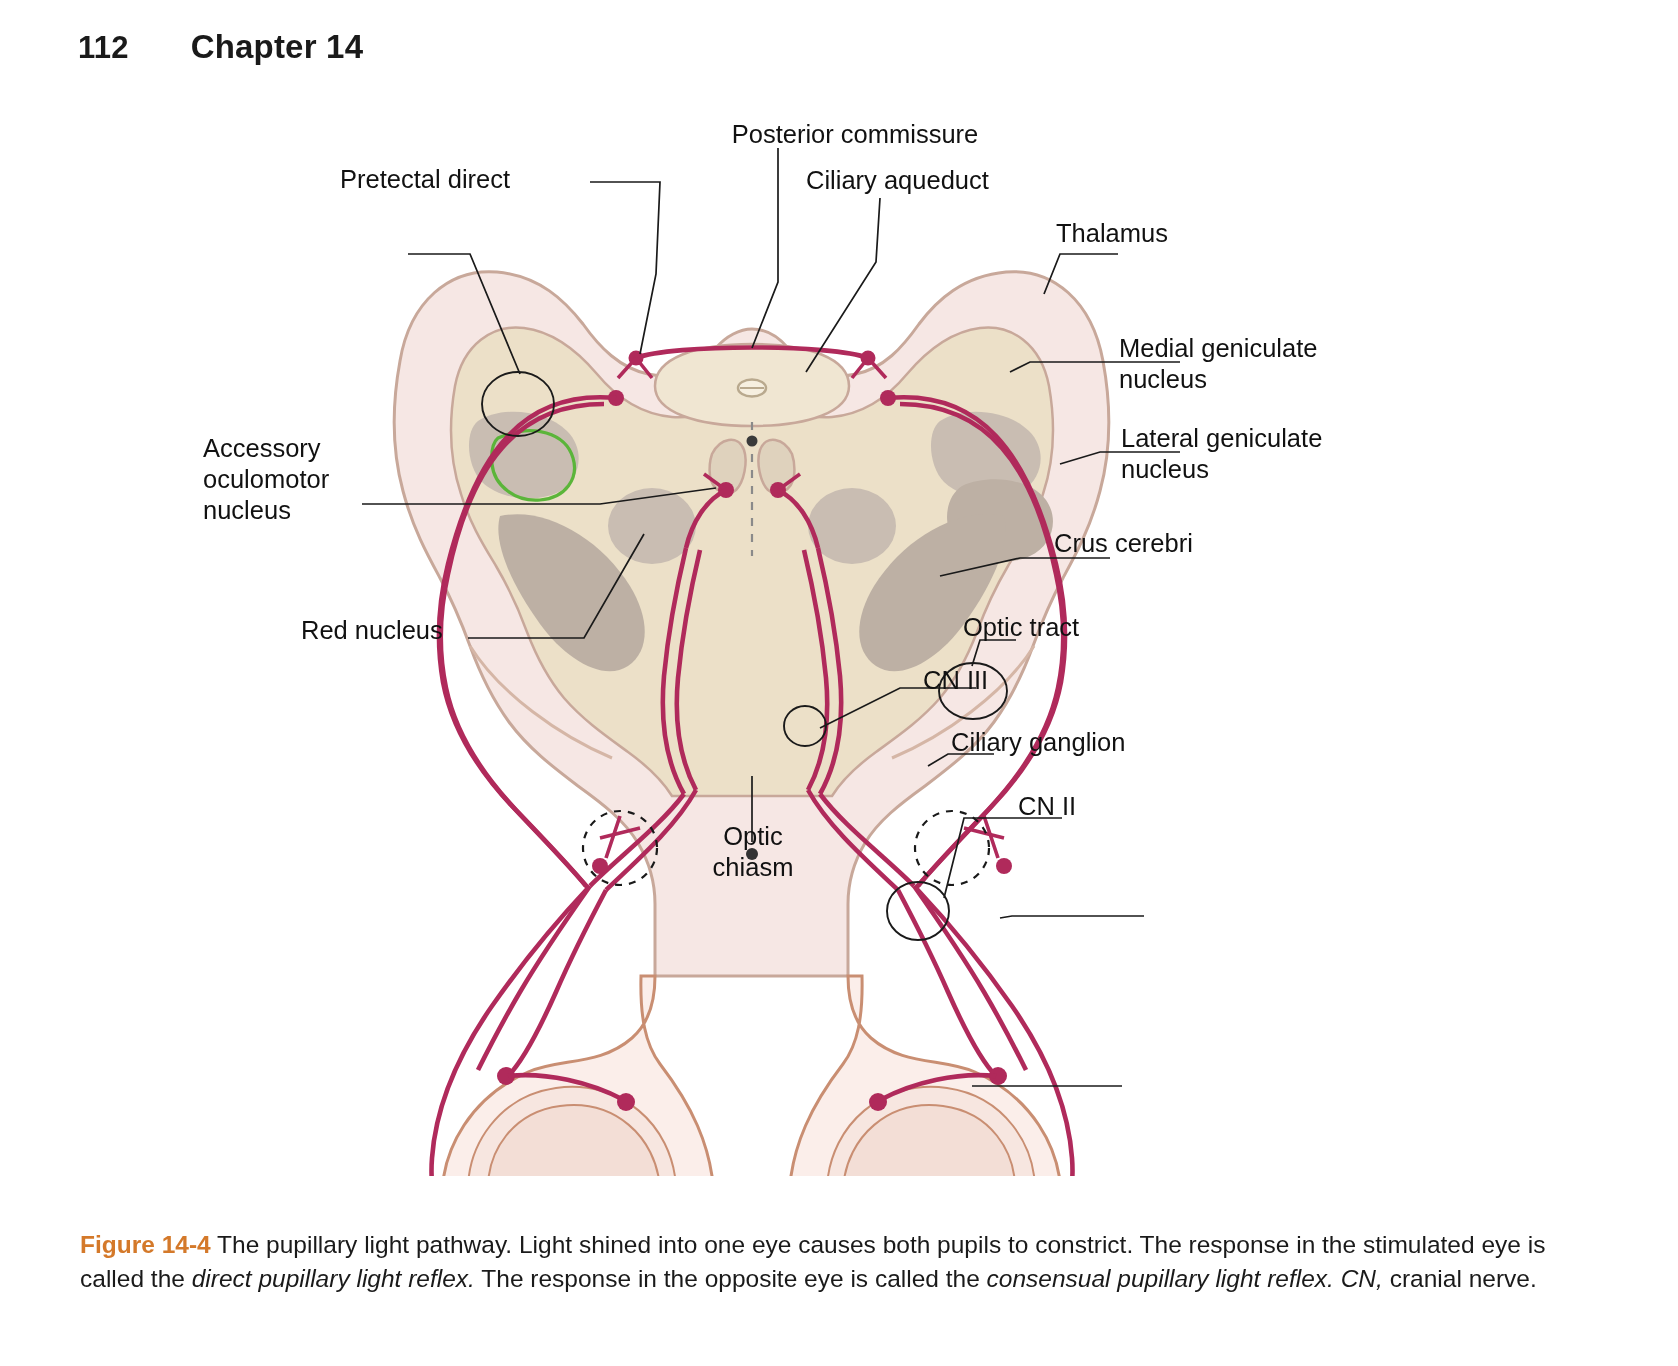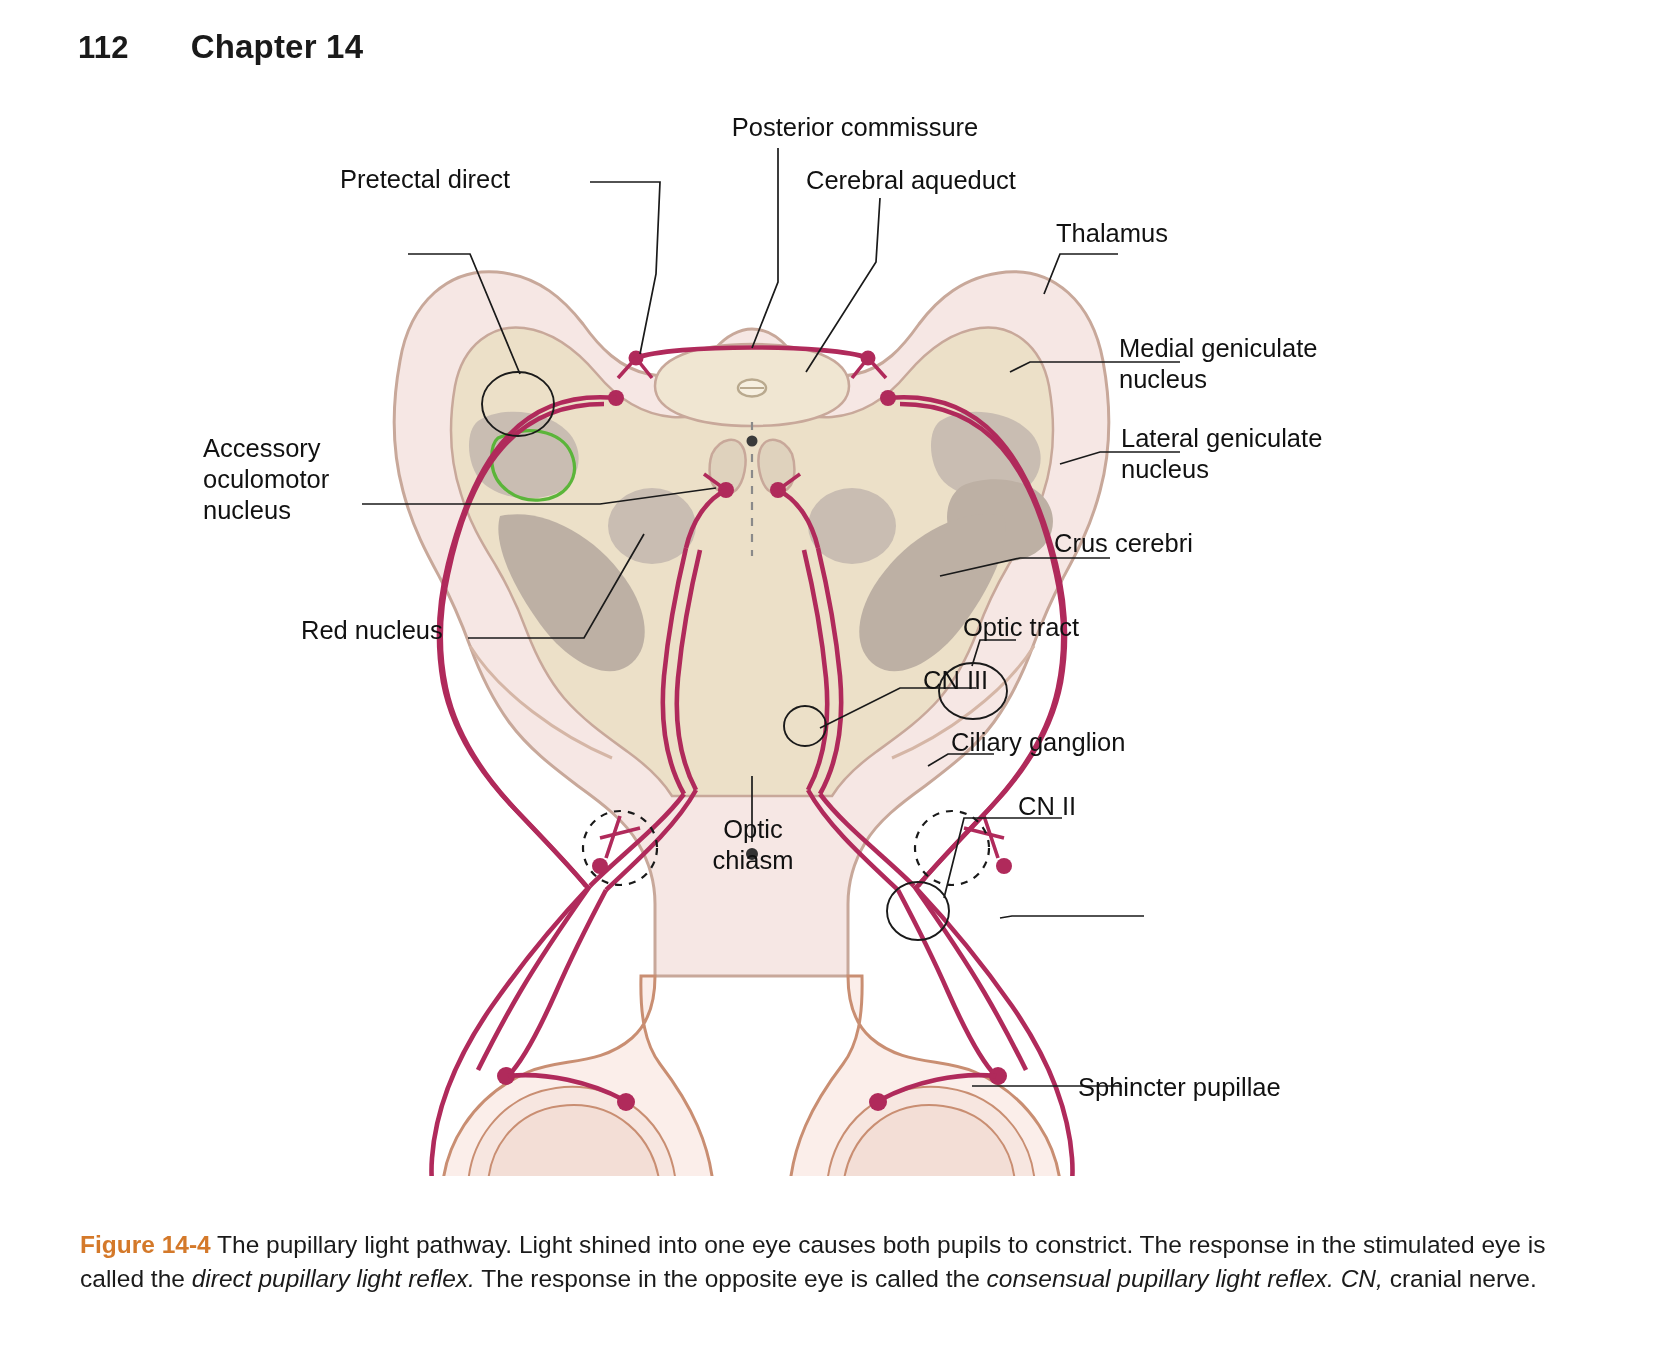--- a/index.html
+++ b/index.html
@@ -47,21 +47,21 @@
 
   
   .label {
     position: absolute;
     font-size: 25.5px;
     line-height: 1.22;
     color: #111;
     white-space: pre-line;
   }
   .label.left  { text-align: left; }
-  .label.center { text-align: center; }
+  .label.center { text-align: center; margin-top: 7px; }
 
   
   #caption {
     position: absolute;
     left: 80px;
     top: 1228px;
     width: 1520px;
     font-size: 24.5px;
     line-height: 1.38;
     color: #1a1a1a;
@@ -352,21 +352,21 @@
 
         <path class="lead" d="M1122,1000 L1010,1000 L972,1000"></path>
       </g>
     </svg>
   </div>
 
   <div class="label center" style="left:705px; top:112px; width:300px;">Posterior commissure</div>
 
   <div class="label left" style="left:340px; top:164px; width:260px;">Pretectal direct</div>
 
-  <div class="label left" style="left:806px; top:165px; width:260px;">Cerebral aqueduct</div>
+  <div class="label left" style="left:806px; top:165px; width:260px;">Ciliary aqueduct</div>
 
 
   <div class="label left" style="left:1056px; top:218px; width:240px;">Thalamus</div>
 
   <div class="label left" style="left:1119px; top:333px; width:280px;">Medial geniculate
 nucleus</div>
 
   <div class="label left" style="left:1121px; top:423px; width:290px;">Lateral geniculate
 nucleus</div>
 
@@ -383,21 +383,20 @@
   <div class="label left" style="left:923px; top:665px; width:150px;">CN III</div>
 
   <div class="label left" style="left:951px; top:727px; width:250px;">Ciliary ganglion</div>
 
   <div class="label left" style="left:1018px; top:791px; width:150px;">CN II</div>
 
   <div class="label center" style="left:655px; top:814px; width:196px;">Optic
 chiasm</div>
 
 
-  <div class="label left" style="left:1078px; top:1072px; width:300px;">Sphincter pupillae</div>
 
   <div class="divider"></div>
 
   <div id="caption">
     <span class="fignum">Figure 14-4</span><span>  The pupillary light pathway. Light shined into one eye causes both pupils to constrict. The response in the stimulated eye is called the </span><i>direct pupillary light reflex.</i><span> The response in the opposite eye is called the </span><i>consensual pupillary light reflex. CN,</i><span> cranial nerve.</span>
   </div>
 
 </div>
 
 </body></html>

